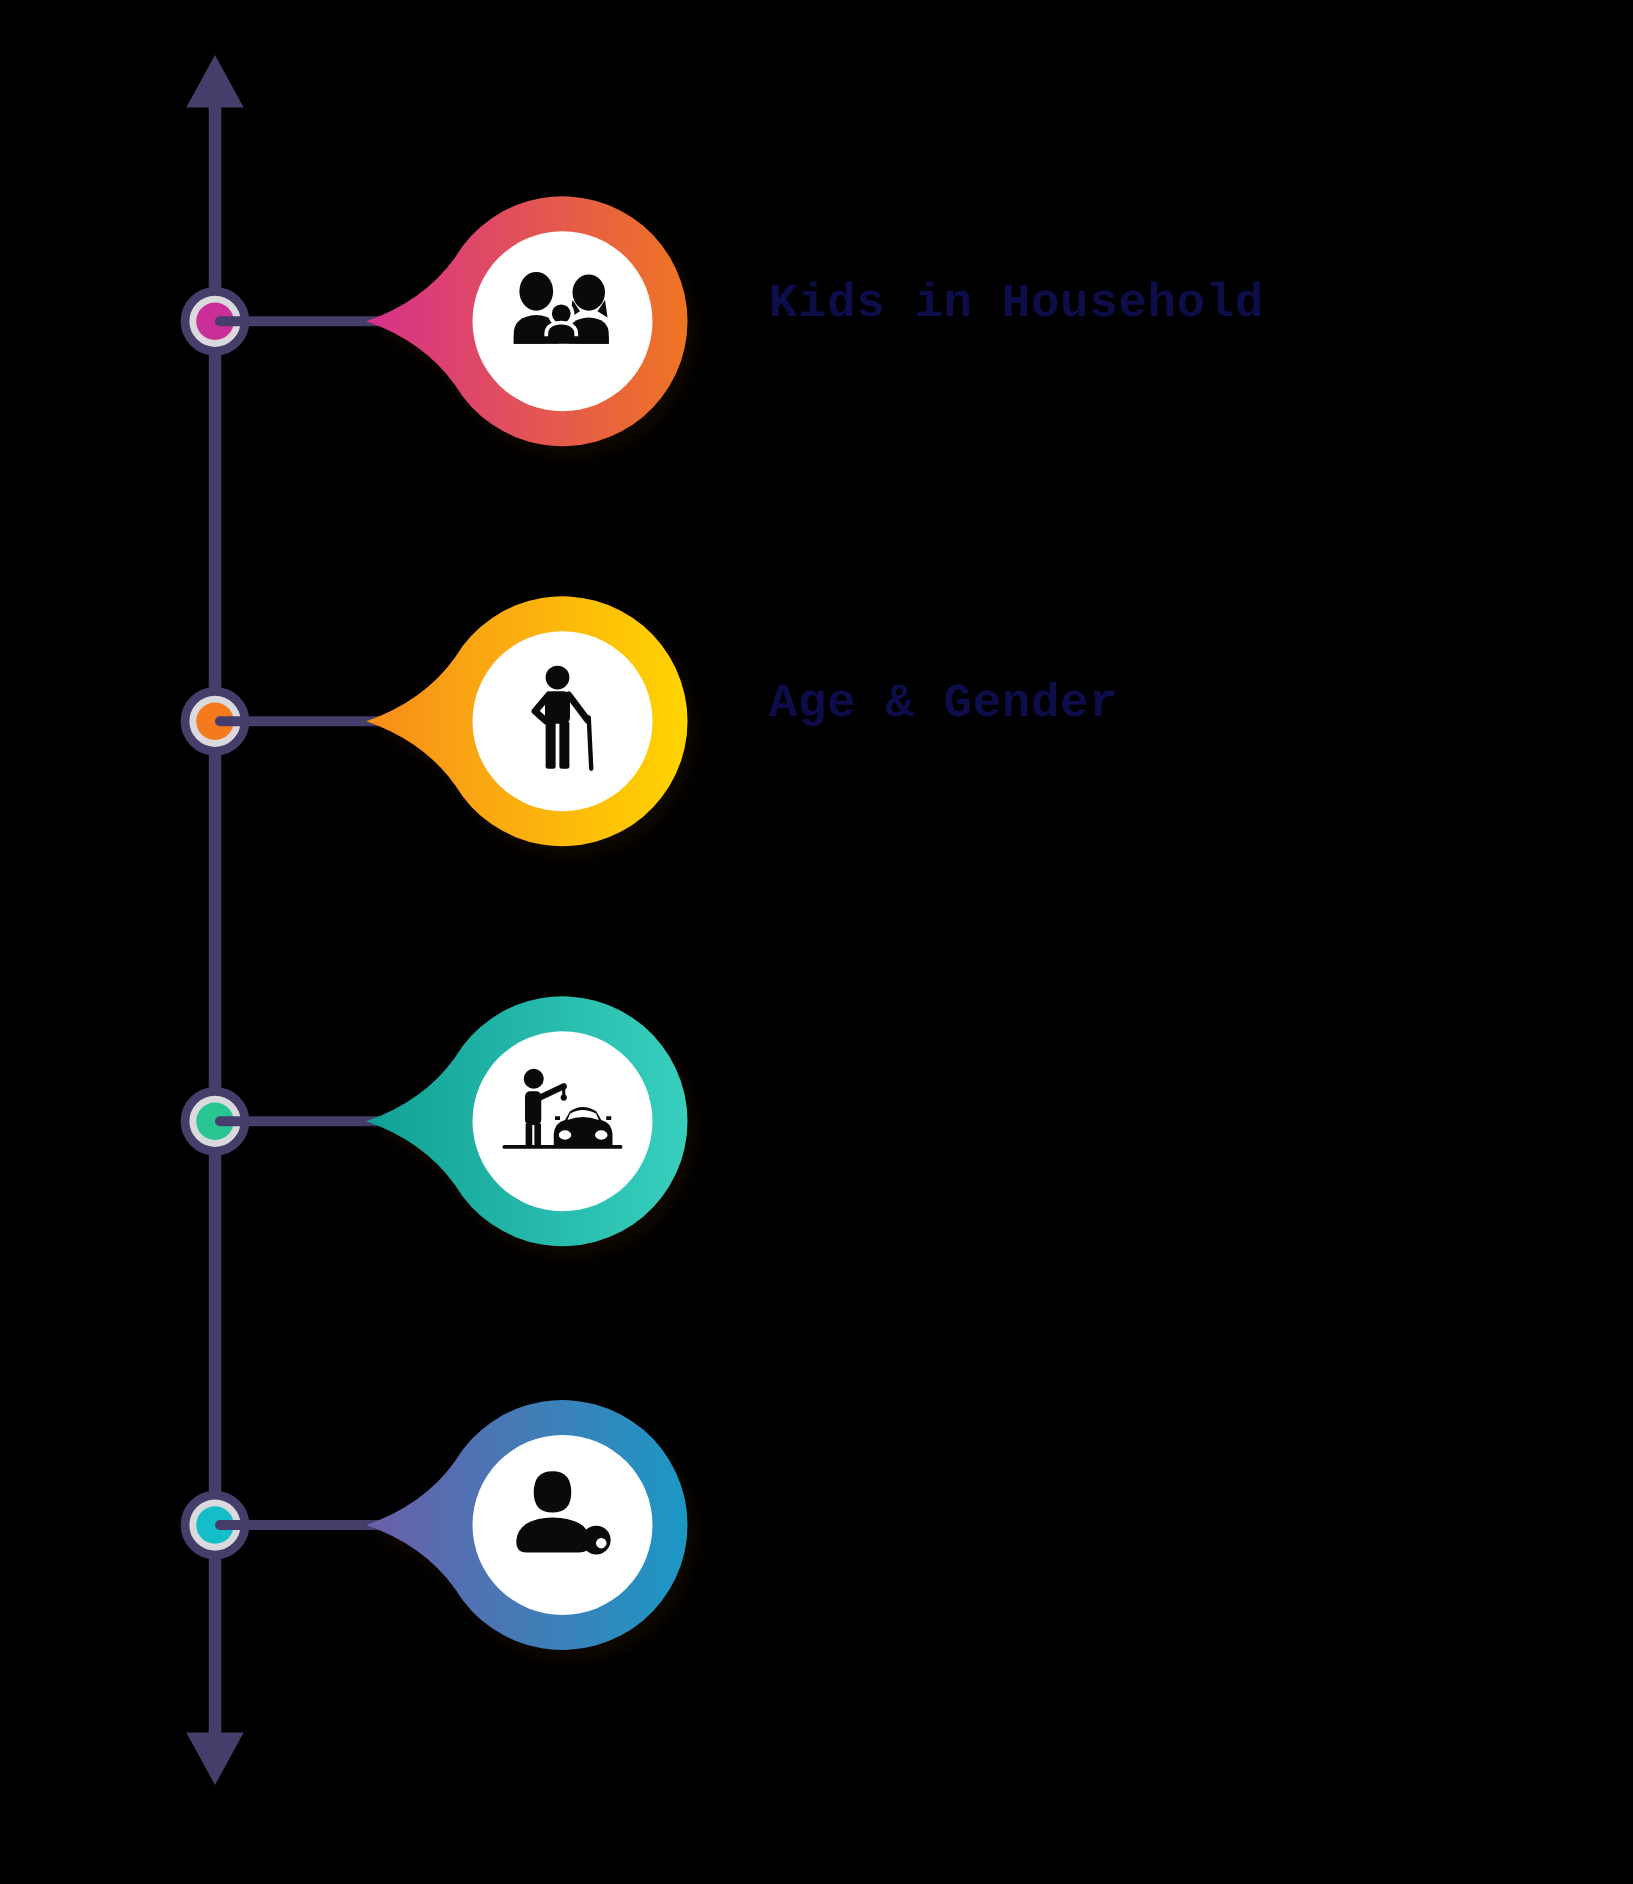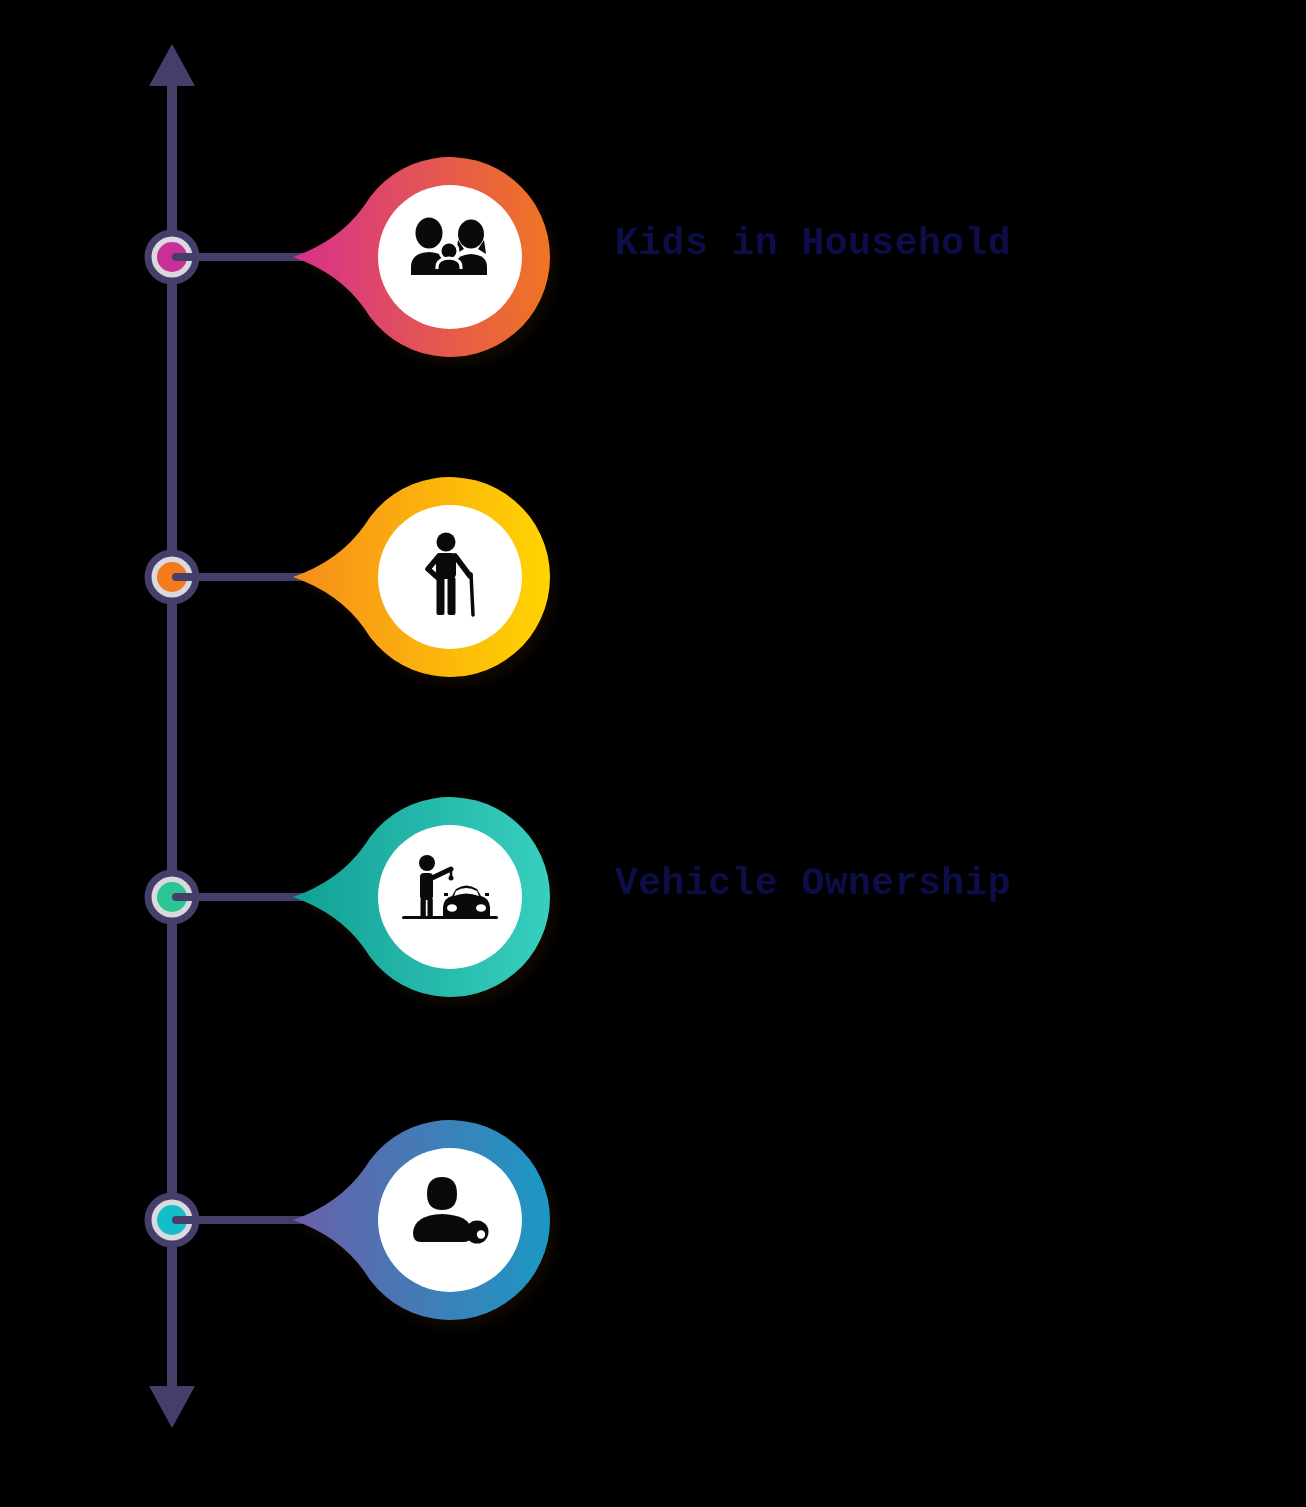--- a/index.html
+++ b/index.html
@@ -125,20 +125,21 @@
     <g class="icon" transform="translate(115,65)">
       <circle cx="46" cy="15" r="9.5"></circle>
       <rect x="36" y="26" width="20" height="26" rx="5"></rect>
       <path class="s" d="M39,29 L28,42 L37,50" stroke-width="5.5"></path>
       <path class="s" d="M55,29 L70,49" stroke-width="5.5"></path>
       <path class="s" d="M71,47 L73,88" stroke-width="3.5"></path>
       <rect x="36.5" y="50" width="8" height="38" rx="2"></rect>
       <rect x="47.5" y="50" width="8" height="38" rx="2"></rect>
     </g>
   </svg>
+  <div class="label" style="top:535px">Age &amp; Gender</div>
 
   <svg class="node" style="top:865px" viewBox="0 0 64 64">
     <circle class="ring" cx="32" cy="32" r="24"></circle>
     <circle cx="32" cy="32" r="15" fill="#29c693"></circle>
   </svg>
   <div class="connector" style="top:893px"></div>
   <svg class="badge" style="top:782px" viewBox="0 0 270 230">
     <defs>
       <linearGradient id="grad2" x1="0" y1="0" x2="1" y2="0">
         <stop offset="0" stop-color="#11a095"></stop>
@@ -157,21 +158,20 @@
       <rect x="20.5" y="52" width="5.3" height="18"></rect>
       <rect x="27.5" y="52" width="5.3" height="18"></rect>
       <path d="M43,69 L43,60 Q44,51 52,49 L56,42 Q66,35 77,42 L81,49 Q89,51 90,60 L90,69 Z"></path>
       <path class="w" d="M56,44 Q66,38 77,44 L79,49 Q66,44 54,49 Z"></path>
       <ellipse class="w" cx="52" cy="61" rx="5" ry="3.8"></ellipse>
       <ellipse class="w" cx="81" cy="61" rx="5" ry="3.8"></ellipse>
       <rect x="44" y="46" width="4" height="3"></rect>
       <rect x="85" y="46" width="4" height="3"></rect>
     </g>
   </svg>
-  <div class="label" style="top:855px">Vehicle Ownership</div>
 
   <svg class="node" style="top:1188px" viewBox="0 0 64 64">
     <circle class="ring" cx="32" cy="32" r="24"></circle>
     <circle cx="32" cy="32" r="15" fill="#14bec9"></circle>
   </svg>
   <div class="connector" style="top:1216px"></div>
   <svg class="badge" style="top:1105px" viewBox="0 0 270 230">
     <defs>
       <linearGradient id="grad3" x1="0" y1="0" x2="1" y2="0">
         <stop offset="0" stop-color="#6b5fa9"></stop>

